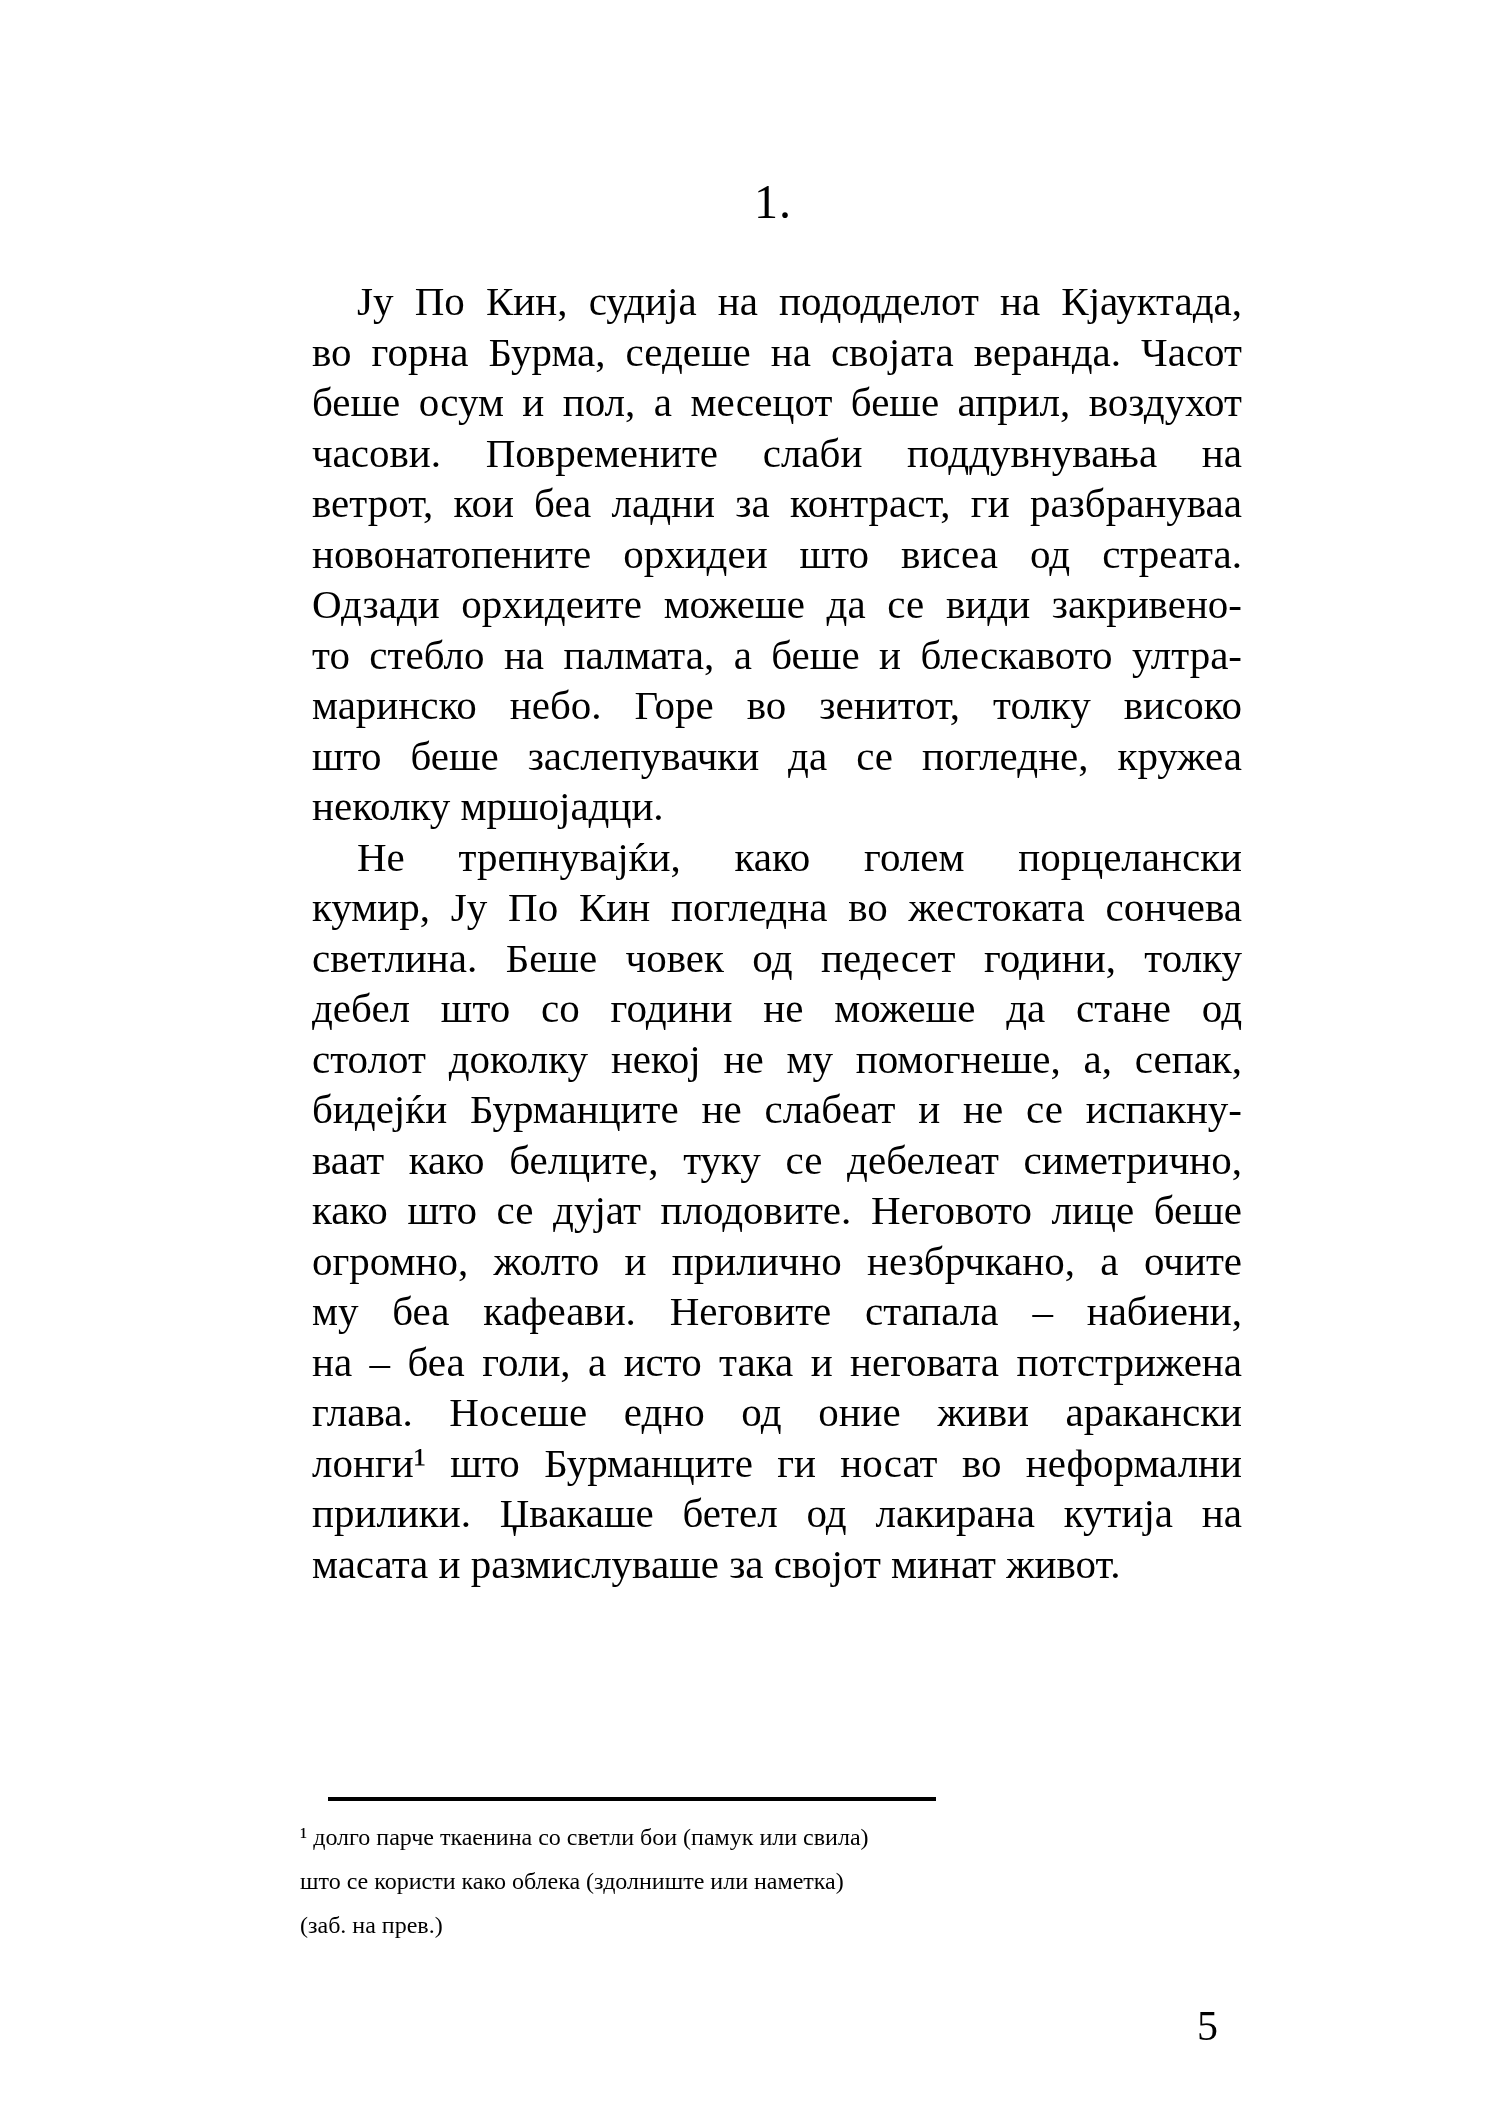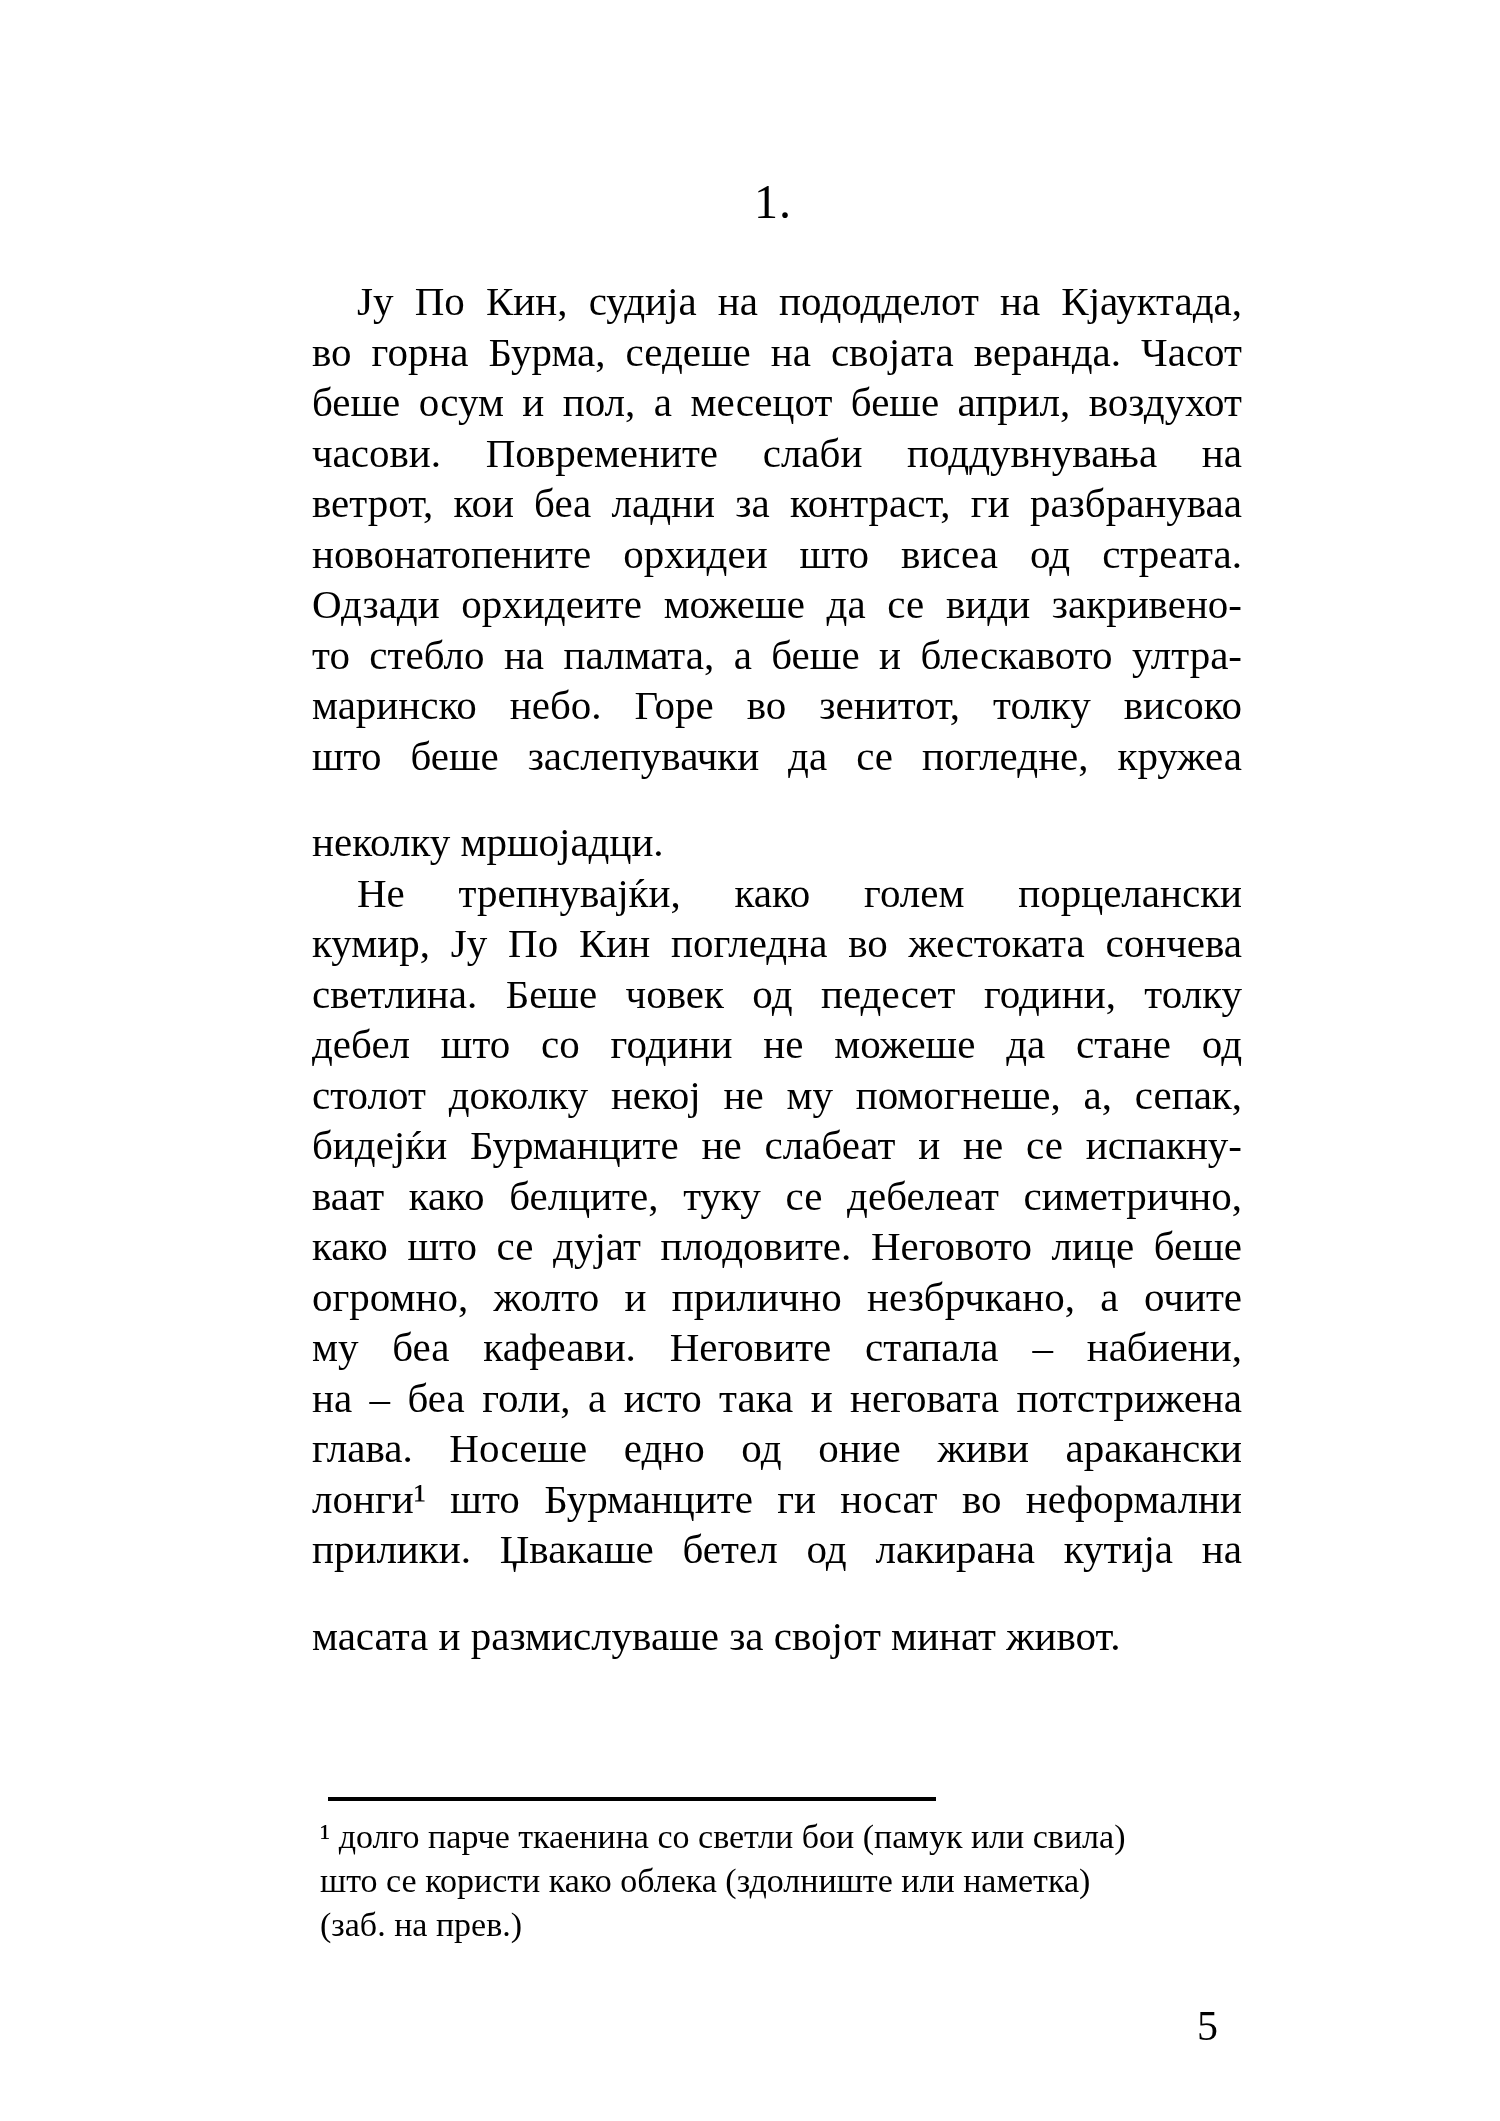--- a/index.html
+++ b/index.html
@@ -33,36 +33,35 @@
   .line {
     text-align: justify;
     text-align-last: justify;
     white-space: normal;
   }
   .line.first {
     text-indent: 45px;
   }
   .line.last {
     text-align-last: left;
-    margin-top: 36px;
   }
   .footnote-separator {
     position: absolute;
     left: 328px;
     top: 1797px;
     width: 608px;
     height: 4px;
     background: #000000;
   }
   .footnote {
     position: absolute;
-    left: 320px;
+    left: 300px;
     top: 1815px;
     width: 930px;
-    font-size: 34px;
+    font-size: 24px;
     line-height: 44px;
   }
   .fn-line {
     text-align: left;
   }
   .page-number {
     position: absolute;
     left: 308px;
     top: 2002px;
     width: 910px;

